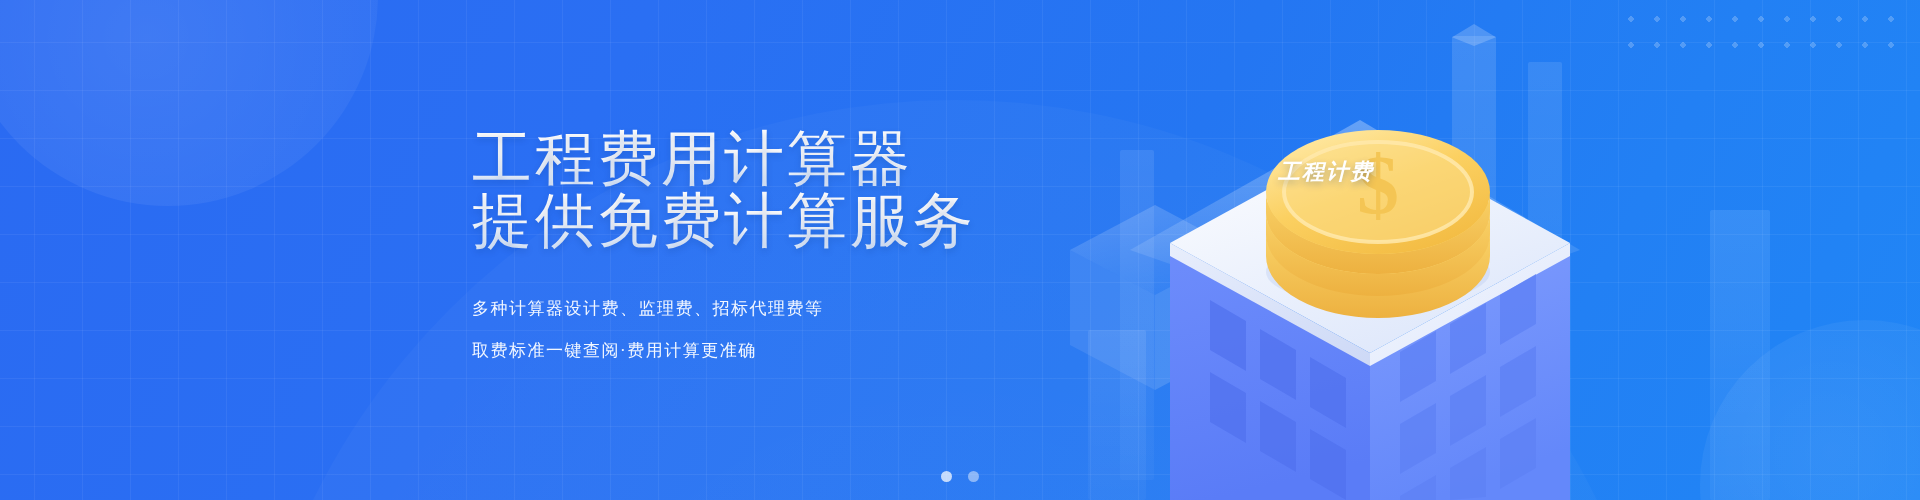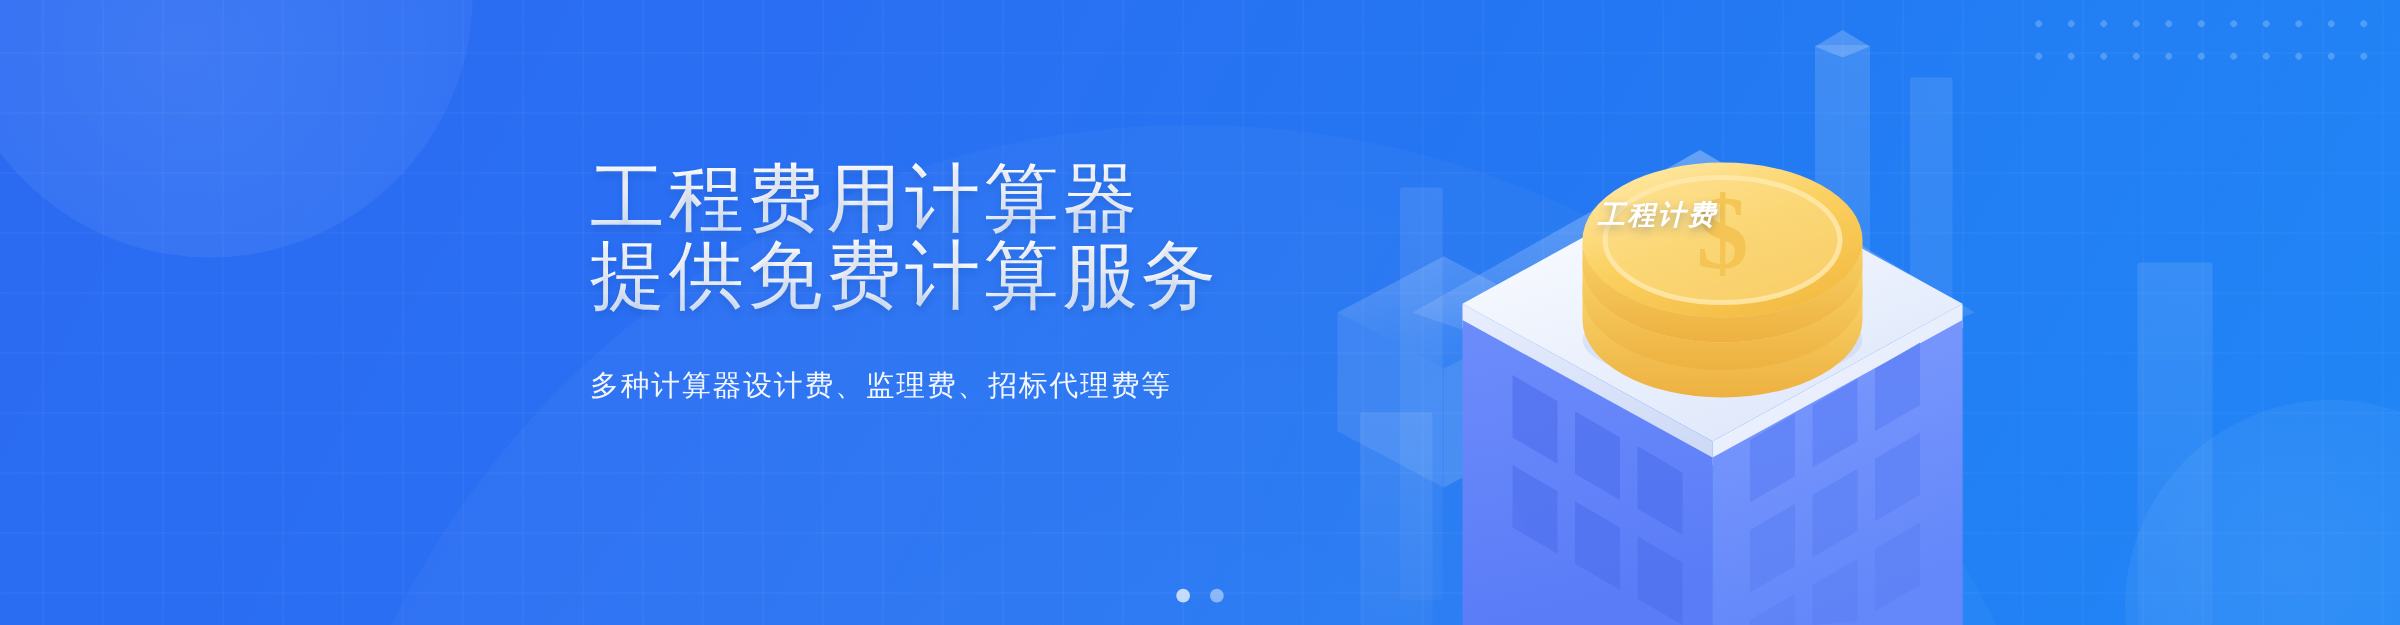--- a/index.html
+++ b/index.html
@@ -85,21 +85,21 @@
     color:#ffffff;
     background:linear-gradient(to bottom,#ffffff 42%,#dbe8fb 100%);
     -webkit-background-clip:text;
     background-clip:text;
     -webkit-text-fill-color:transparent;
     text-shadow:0 3px 6px rgba(12,48,120,.18);
     white-space:nowrap;
   }
   .desc{
     margin-top:36px;
-    font-size:23px;
+    font-size:17px;
     line-height:42px;
     letter-spacing:1.5px;
     color:#f2f7ff;
     white-space:nowrap;
     font-family:Liberation Serif, serif;
   }
 
   
   .illus{ position:absolute; left:1060px; top:0; width:860px; height:500px; z-index:5; }
 
@@ -144,20 +144,21 @@
   <div class="bar bar-e"></div>
   <div class="bar bar-a"></div>
   <div class="bar bar-a-top"></div>
   <div class="bar bar-b"></div>
   <div class="bar bar-d"></div>
 
   <div class="copy">
     <div class="headline">工程费用计算器</div>
     <div class="headline">提供免费计算服务</div>
     <div class="desc">多种计算器设计费、监理费、招标代理费等</div>
+    <div class="desc" style="margin-top:0">取费标准一键查阅·费用计算更准确</div>
   </div>
 
   <div class="illus">
 
     <svg width="860" height="500" viewBox="0 0 860 500">
       <defs>
         <linearGradient id="gPlatTop" x1="0" y1="0" x2="0.6" y2="1">
           <stop offset="0%" stop-color="#ffffff"></stop>
           <stop offset="100%" stop-color="#dfe8fb"></stop>
         </linearGradient>

